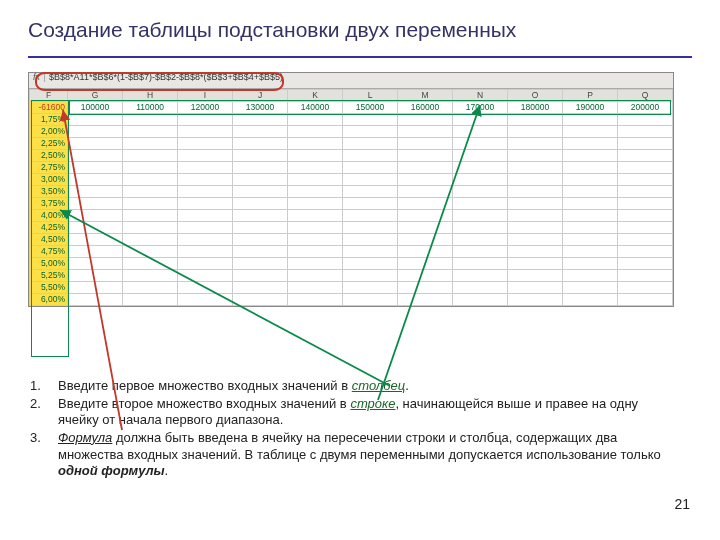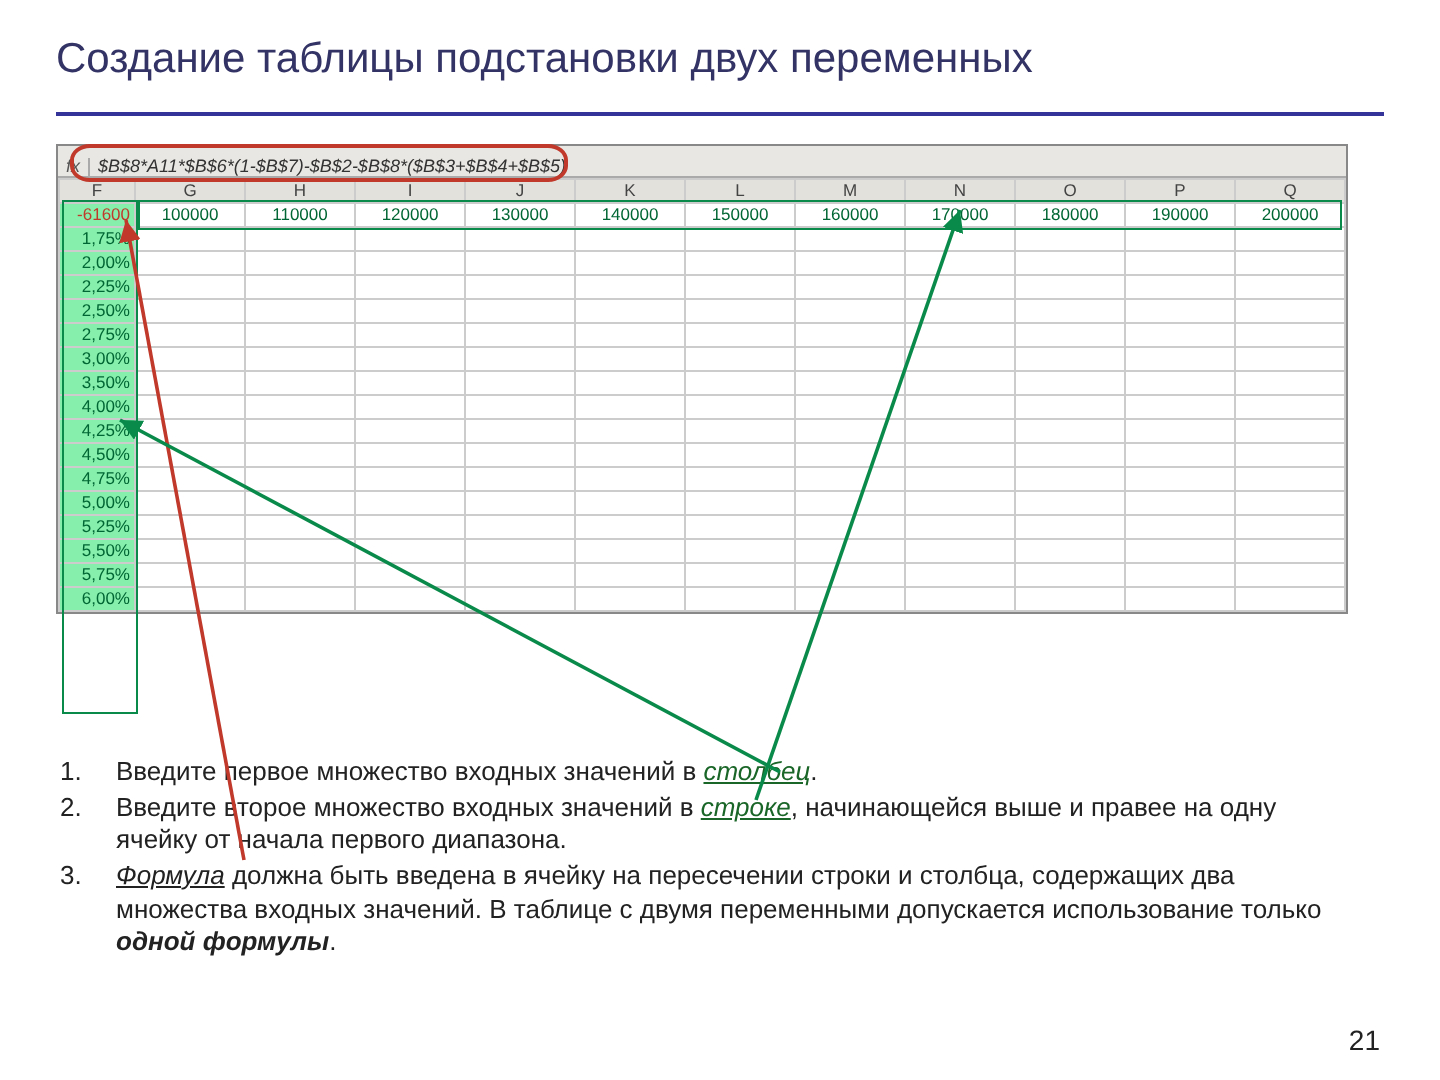--- a/index.html
+++ b/index.html
@@ -32,38 +32,37 @@
   .sheet-wrap {
     border: 1px solid #888;
     background: #fff;
     font-size: 9px;
     line-height: 1;
     width: 644px;
     position: relative;
   }
   .formula-bar {
     display: flex;
-    align-items: flex-end;
+    align-items: flex-start;
     background: #e9e7e3;
     border-bottom: 1px solid #aaa;
     height: 15px;
     font-size: 9px;
   }
   .fx-box {
     border-right: 1px solid #aaa;
     padding: 0 4px;
     font-style: italic;
     color: #555;
   }
   .formula-txt {
     padding: 0 4px;
     flex: 1;
     white-space: nowrap;
     overflow: hidden;
-    font-style: italic;
   }
   table.grid {
     border-collapse: collapse;
     width: 100%;
     table-layout: fixed;
   }
   .grid th, .grid td {
     border: 1px solid #ccc;
     height: 11px;
     padding: 0 2px;
@@ -74,21 +73,21 @@
   }
   .grid thead th {
     background: #e3e1dc;
     text-align: center;
     font-weight: normal;
     color: #444;
   }
   .grid .first-col {
     width: 38px;
     text-align: right;
-    background: #86efac;
+    background: #fde047;
   }
   .grid .perc {
     color: #006633;
   }
   .grid .topval {
     color: #006633;
     text-align: center;
   }
   .formula-oval {
     position: absolute;
@@ -146,21 +145,21 @@
   .txt {
     flex: 1;
   }
   .word-col { font-style: italic; text-decoration: underline; color: #1a6628; margin-top: 36px;}
   .word-row { font-style: italic; text-decoration: underline; color: #1a6628;}
   .word-formula { font-style: italic; text-decoration: underline;}
   .bold-it { font-style: italic; font-weight: bold; }
   .pagenum {
     position: absolute;
     right: 30px;
-    bottom: 12px;
+    bottom: 28px;
     font-size: 14px;
     color: #222;
   }
   .seg { display:inline; }
 </style>
 </head>
 <body>
 
 <div class="slide">
   <h1 class="title">Создание таблицы подстановки двух переменных</h1>
@@ -299,20 +298,34 @@
             <td></td>
             <td></td>
             <td></td>
             <td></td>
             <td></td>
             <td></td>
             <td></td>
             <td></td>
           </tr>
           <tr>
+            <td class="first-col perc">3,75%</td>
+            <td></td>
+            <td></td>
+            <td></td>
+            <td></td>
+            <td></td>
+            <td></td>
+            <td></td>
+            <td></td>
+            <td></td>
+            <td></td>
+            <td></td>
+          </tr>
+          <tr>
             <td class="first-col perc">4,00%</td>
             <td></td>
             <td></td>
             <td></td>
             <td></td>
             <td></td>
             <td></td>
             <td></td>
             <td></td>
             <td></td>
@@ -384,34 +397,20 @@
             <td></td>
             <td></td>
             <td></td>
             <td></td>
             <td></td>
             <td></td>
             <td></td>
           </tr>
           <tr>
             <td class="first-col perc">5,50%</td>
-            <td></td>
-            <td></td>
-            <td></td>
-            <td></td>
-            <td></td>
-            <td></td>
-            <td></td>
-            <td></td>
-            <td></td>
-            <td></td>
-            <td></td>
-          </tr>
-          <tr>
-            <td class="first-col perc">5,75%</td>
             <td></td>
             <td></td>
             <td></td>
             <td></td>
             <td></td>
             <td></td>
             <td></td>
             <td></td>
             <td></td>
             <td></td>

